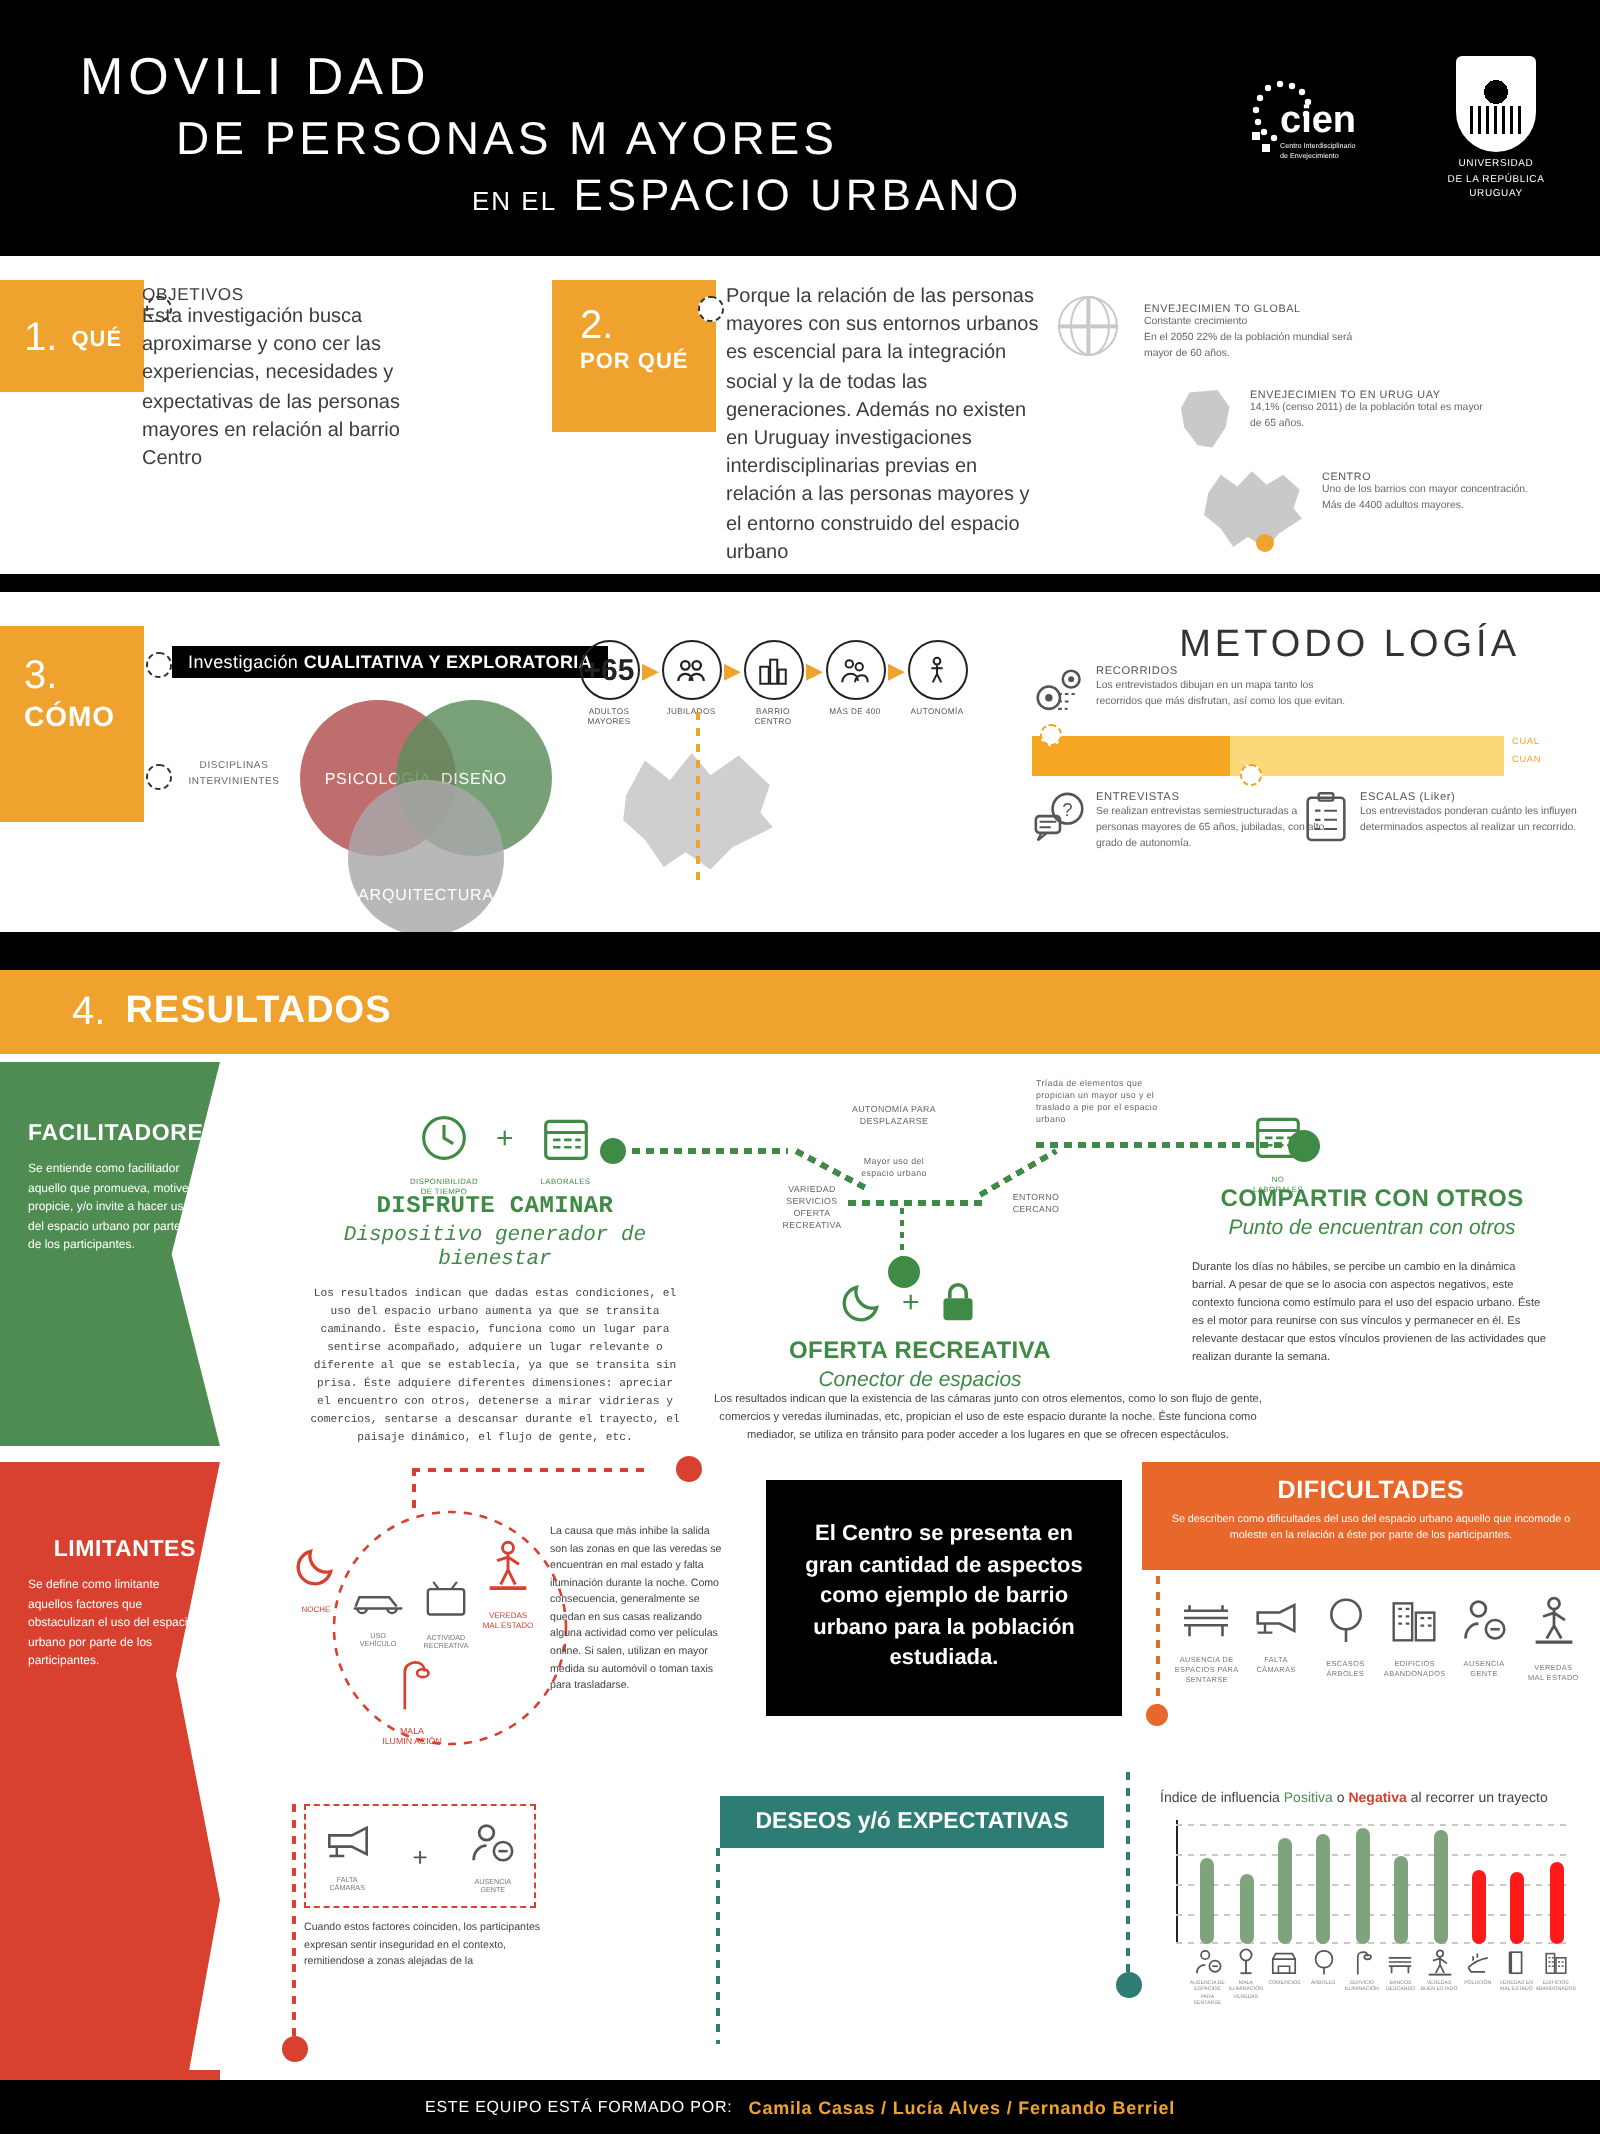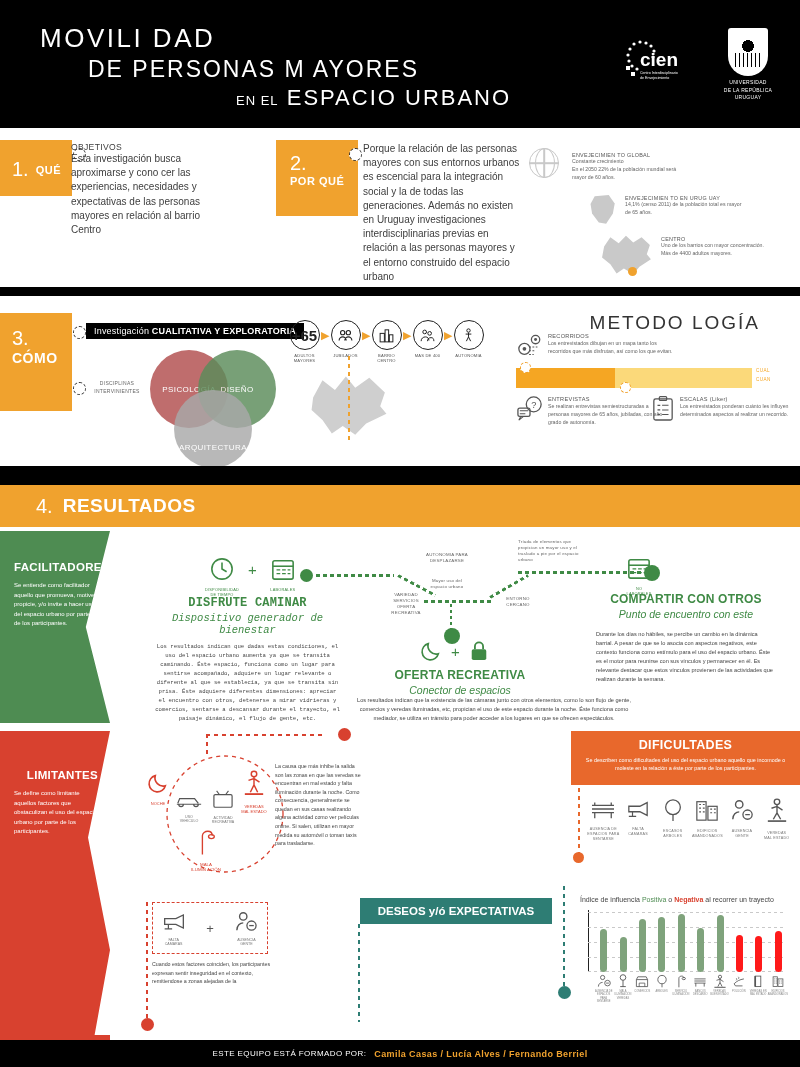--- a/index.html
+++ b/index.html
@@ -480,21 +480,21 @@
     <svg viewBox="0 0 26 26" width="24" height="24">
       <rect x="2" y="4" width="22" height="20" rx="2" fill="none" stroke="#3F8A45" stroke-width="1.7"></rect>
       <path d="M2 10h22" stroke="#3F8A45" stroke-width="1.7"></path>
       <path d="M6 14h4M12 14h4M18 14h3M6 18h4M12 18h4M18 18h3" stroke="#3F8A45" stroke-width="1.4"></path>
     </svg>
     <div class="ico-cap" style="white-space:pre-line">NO
 LABORALES</div>
   </div>
   <div style="position:absolute;left:588px;top:592px;width:196px;">
     <div class="g-title">COMPARTIR CON OTROS</div>
-    <div class="g-sub">Punto de encuentro con este</div>
+    <div class="g-sub">Punto de encuentran con otros</div>
     <div class="g-body" style="text-align:left;margin-top:10px;width:178px;margin-left:8px;">Durante los días no hábiles, se percibe un cambio en la  dinámica barrial. A pesar de que se lo asocia con aspectos negativos, este contexto funciona como estímulo para el uso del espacio urbano. Éste es el motor para reunirse con sus vínculos y permanecer en él. Es relevante destacar que estos vínculos provienen de las actividades que realizan durante la semana.</div>
   </div>
 
   <div class="lim-panel">
     <h3>LIMITANTES</h3>
     <p>Se define como limitante aquellos factores que obstaculizan el uso del espacio urbano por parte de los participantes.</p>
   </div>
 
   <svg style="position:absolute;left:130px;top:752px;" width="190" height="130">
     <circle cx="95" cy="62" r="58" fill="none" stroke="#D8412F" stroke-width="1.3" stroke-dasharray="4 4"></circle>
@@ -567,20 +567,23 @@
         <path d="M16.5 17h5" stroke="#555" stroke-width="1.4"></path>
       </svg>
       <div style="font-size:3.6px;color:#777;margin-top:2px;white-space:pre-line;">AUSENCIA
 GENTE</div>
     </div>
   </div>
   <div style="position:absolute;left:152px;top:960px;width:124px;font-size:5.3px;line-height:1.62;color:#444;">Cuando estos factores coinciden, los participantes expresan sentir inseguridad en el contexto, remitiendose a zonas alejadas de la</div>
   <div class="rdash-v" style="left:146px;top:902px;height:120px;"></div>
   <div class="rdot" style="left:141px;top:1018px;"></div>
 
+  <div class="center-card">
+    <span>El Centro se presenta en gran cantidad de aspectos  como ejemplo de barrio urbano para la población estudiada.</span>
+  </div>
 
   <div class="dif-panel">
     <h3>DIFICULTADES</h3>
     <p>Se describen como dificultades del uso del espacio urbano aquello que incomode o moleste en la relación a éste por parte de los participantes.</p>
   </div>
   <div class="odash-v" style="left:578px;top:788px;height:70px;"></div>
   <div class="odot" style="left:573px;top:852px;"></div>
 
   <div style="position:absolute;left:586px;top:798px;width:208px;display:flex;justify-content:space-between;">
     <div style="width:36px;text-align:center;">

